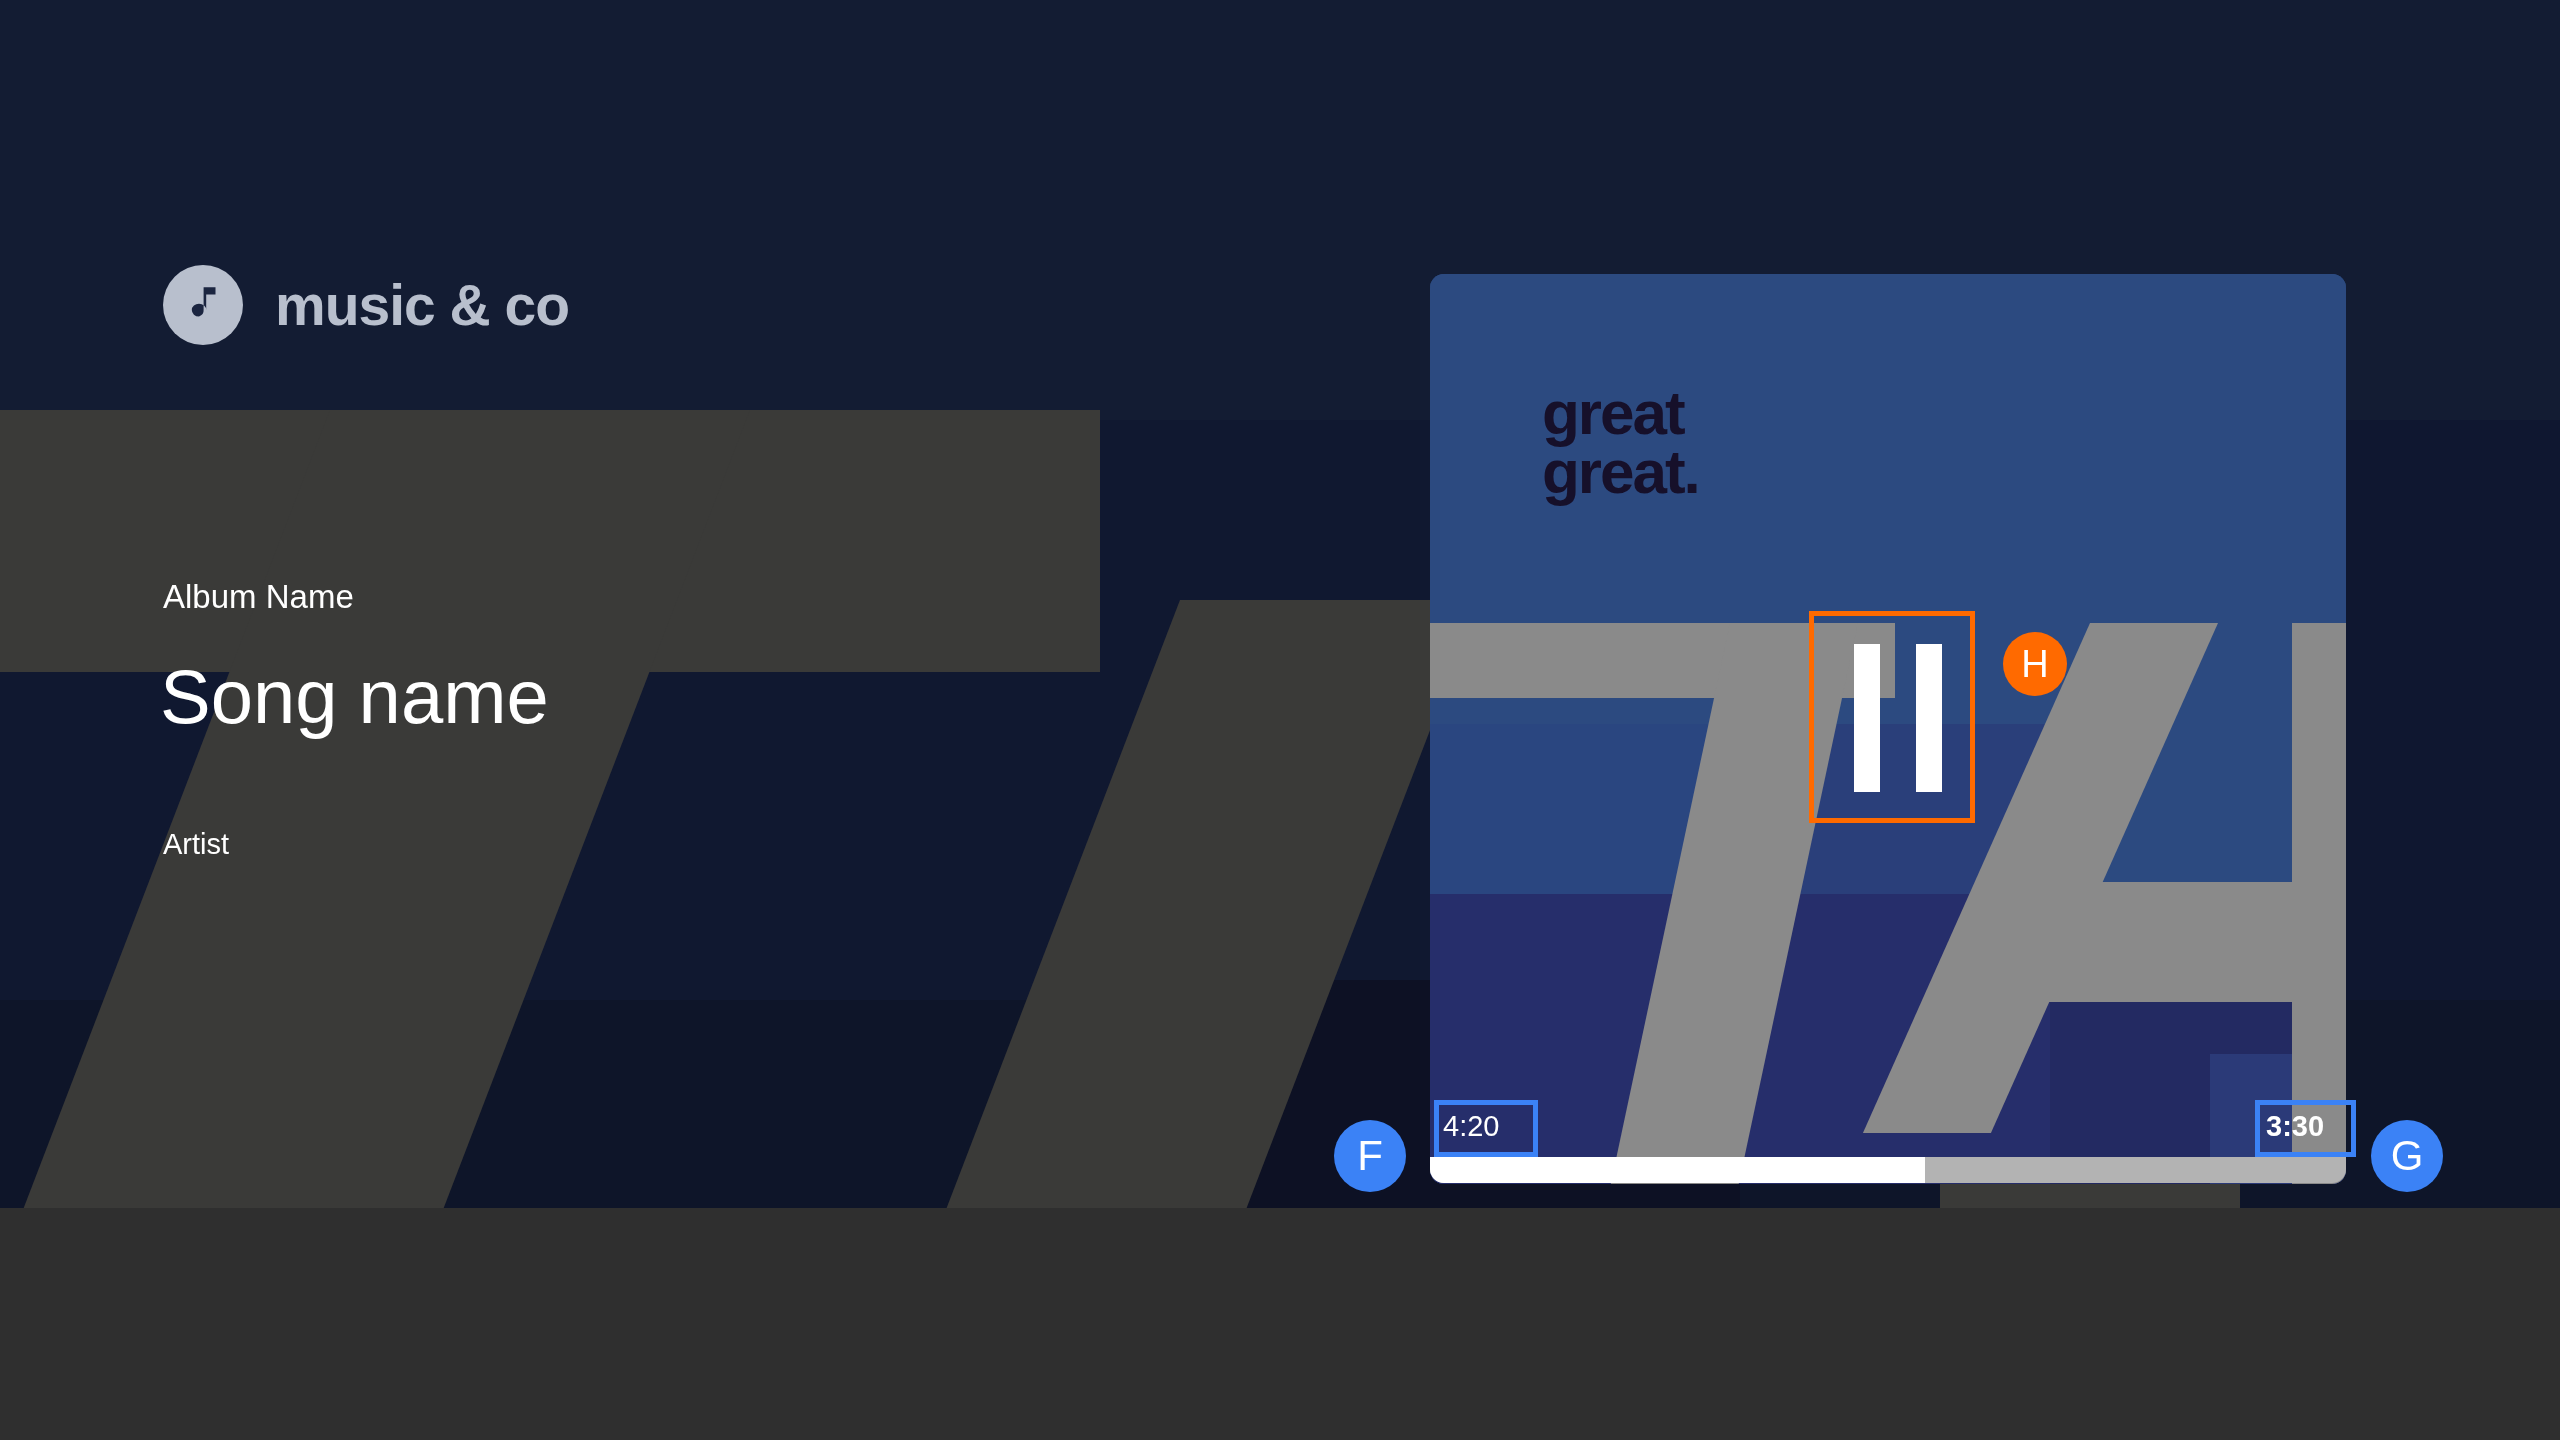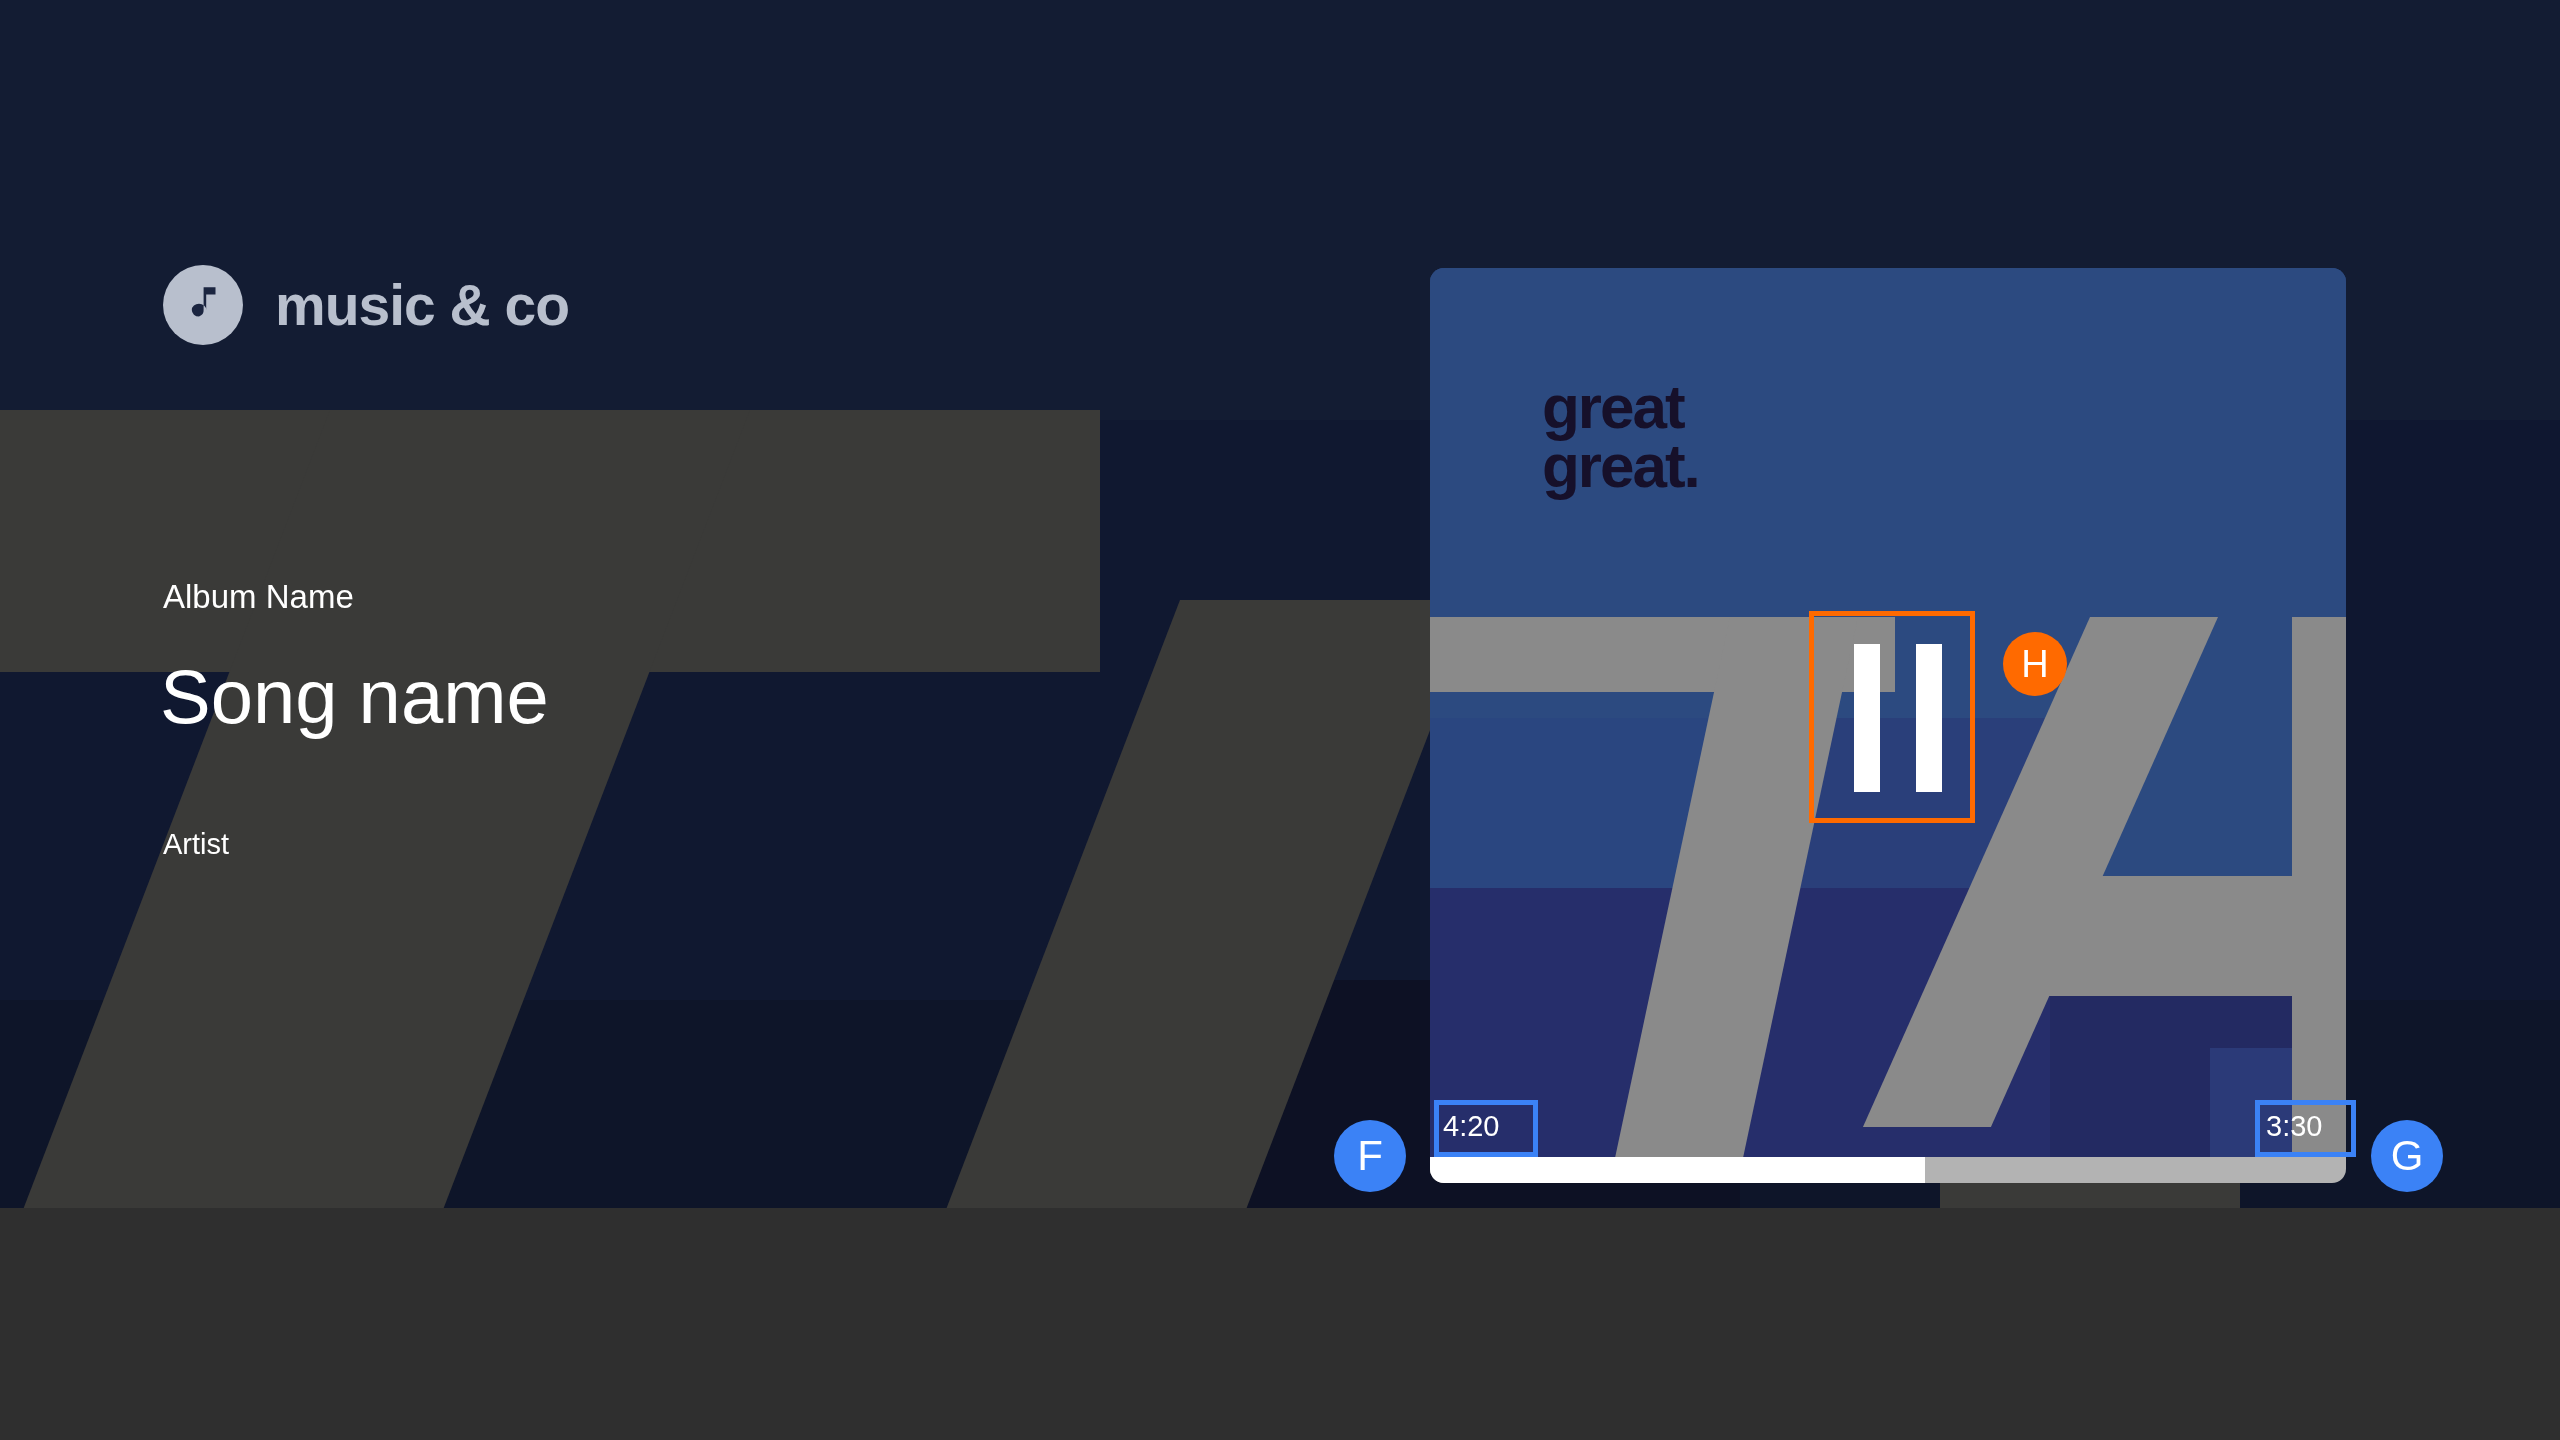--- a/index.html
+++ b/index.html
@@ -81,21 +81,21 @@
     position:absolute; left:160px; top:655px;
     font-size:76px; color:#ffffff; font-weight:400; line-height:1.1;text-align:right;
   }
   .artist-name{
     position:absolute; left:163px; top:828px;
     font-size:29px; color:#ffffff; font-weight:400;
   }
 
   
   .album-card{
-    position:absolute; left:1430px; top:268px;
+    position:absolute; left:1430px; top:274px;
     width:916px; height:910px;
     border-radius:14px; overflow:hidden;
     background:#2c4a80;
   }
   .art-band{ position:absolute; left:0; width:916px; }
   .ab1{ top:0;    height:350px; background:#2c4a80; }
   .ab2{ top:350px; height:100px; background:#2c4a80; }
   .ab3{ top:450px; height:170px; background:#2d4a7e; }
   .ab4{ top:620px; height:130px; background:#2a427a; }
   .ab5{ top:750px; height:180px; background:#262f6e; }
@@ -131,21 +131,21 @@
   }
   .pause-bar{ width:26px; height:148px; background:#ffffff; }
 
   
   .time-left{
     position:absolute; left:1443px; top:1110px;
     font-size:29px; color:#ffffff;
   }
   .time-right{
     position:absolute; left:2266px; top:1110px;
-    font-size:29px; color:#ffffff;
+    font-size:29px; color:#ffffff;font-weight:bold;
   }
 
   
   .progress-track{
     position:absolute; left:1430px; top:1157px;
     width:916px; height:26px;
     background:#b3b3b3;
     border-bottom-left-radius:14px;
     border-bottom-right-radius:14px;
     overflow:hidden;

